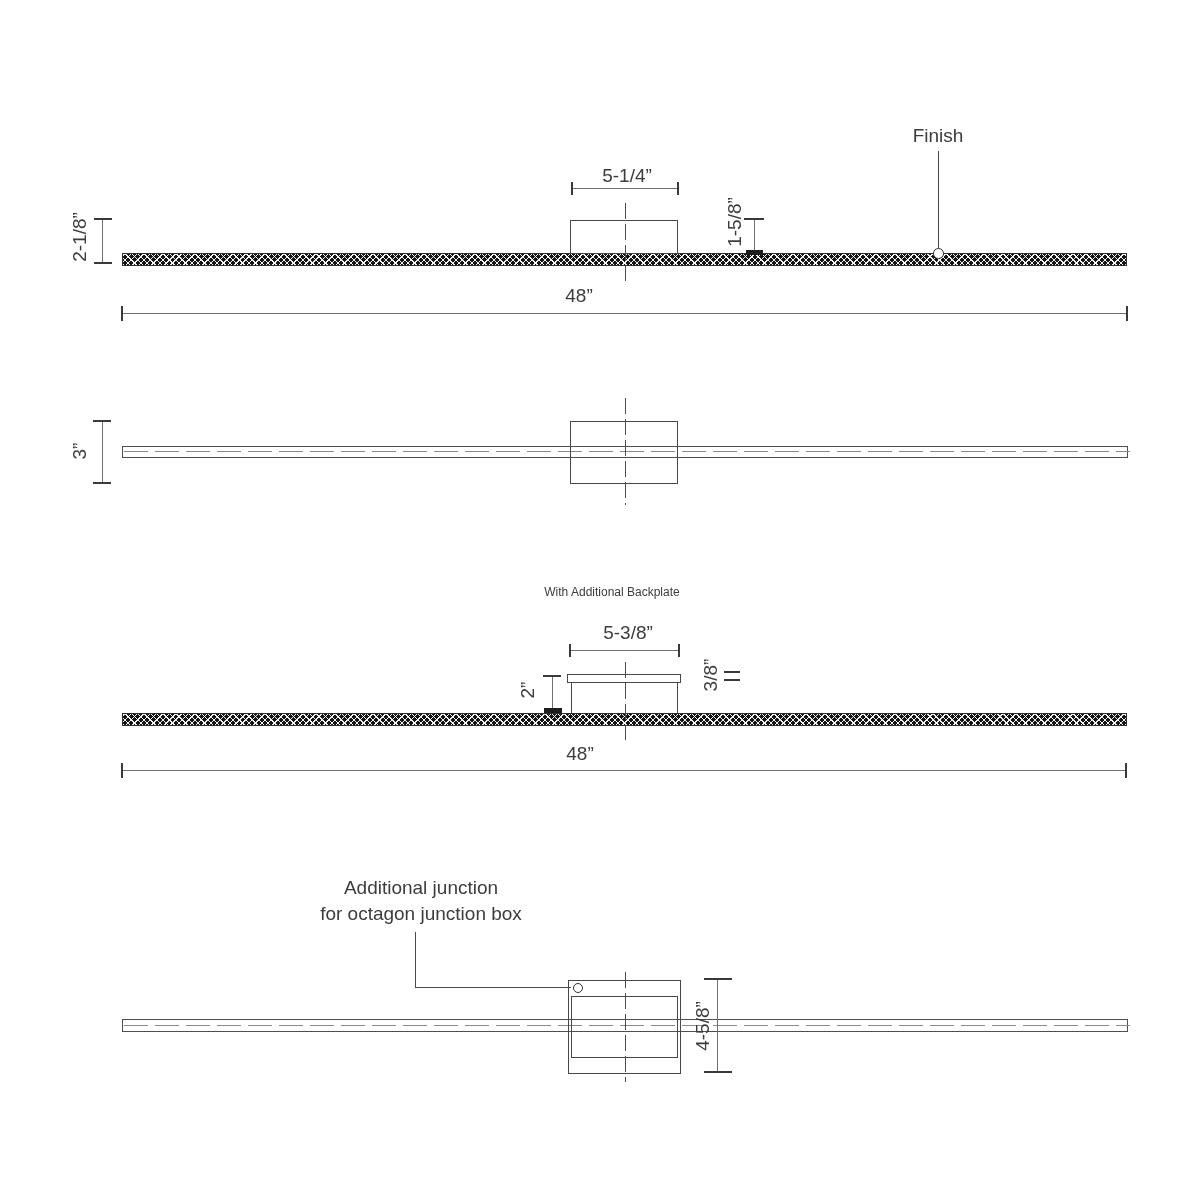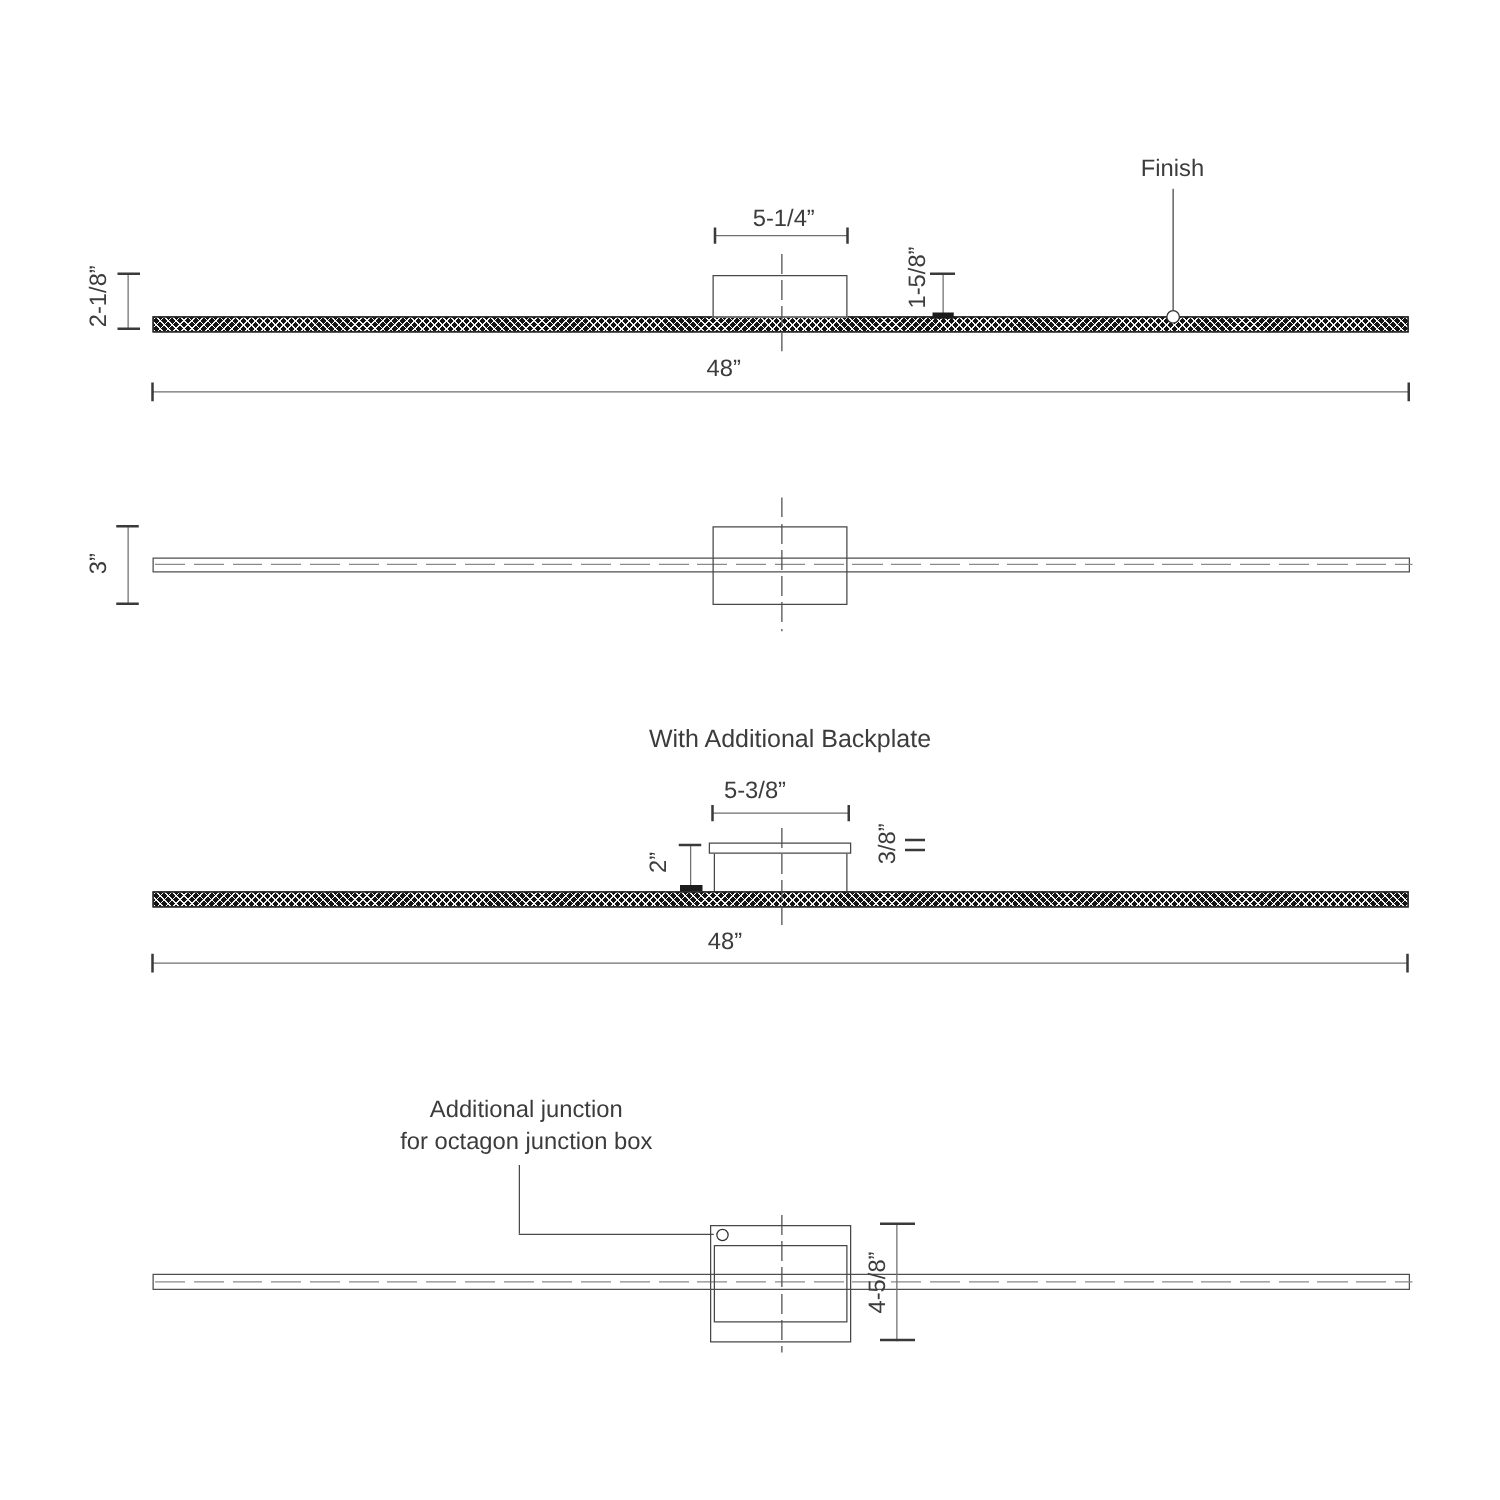--- a/index.html
+++ b/index.html
@@ -94,23 +94,23 @@
     <div class="tick-h" style="left:93px; top:482px; width:18px;"></div>
 
     <div class="bar-front" style="left:122px; top:446px; width:1006px; height:12px;"></div>
     <div class="seam" style="left:124px; top:451px; width:1006px;"></div>
 
     <div class="outline-box" style="left:570px; top:421px; width:108px; height:63px;"></div>
     <div class="centerline" style="left:625px; top:398px; height:107px;"></div>
   </div>
 
   <div>
-    <div class="lbl" style="left:632px; top:592px; font-size:20px;">With Additional Backplate</div>
+    <div class="lbl" style="left:612px; top:592px; font-size:12px;">With Additional Backplate</div>
 
-    <div class="lbl" style="left:604px; top:633px;">5-3/8”</div>
+    <div class="lbl" style="left:628px; top:633px;">5-3/8”</div>
     <div class="hline" style="left:570px; top:650px; width:109px;"></div>
     <div class="tick-v" style="left:569px; top:644px; height:13px;"></div>
     <div class="tick-v" style="left:678px; top:644px; height:13px;"></div>
 
     <div class="outline-box filled" style="left:567px; top:674px; width:114px; height:9px;"></div>
     <div class="side-walls" style="left:571px; top:683px; width:107px; height:31px;"></div>
 
     <div class="hatch-bar" style="left:122px; top:713px; width:1005px; height:13px;"></div>
     <div class="centerline" style="left:625px; top:662px; height:78px;"></div>
 

